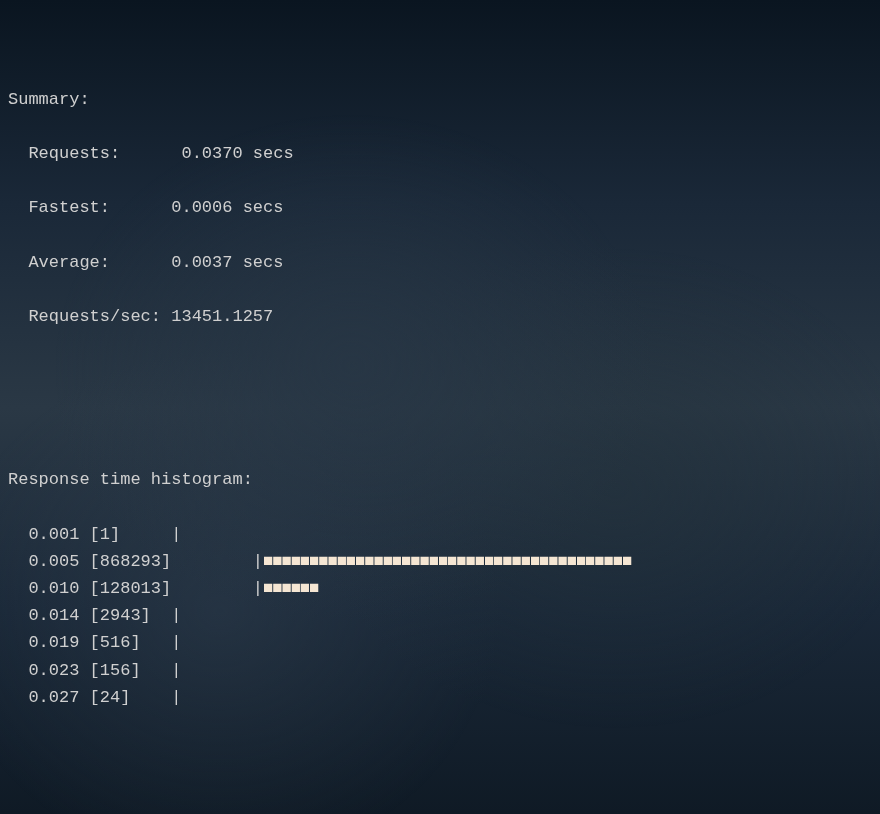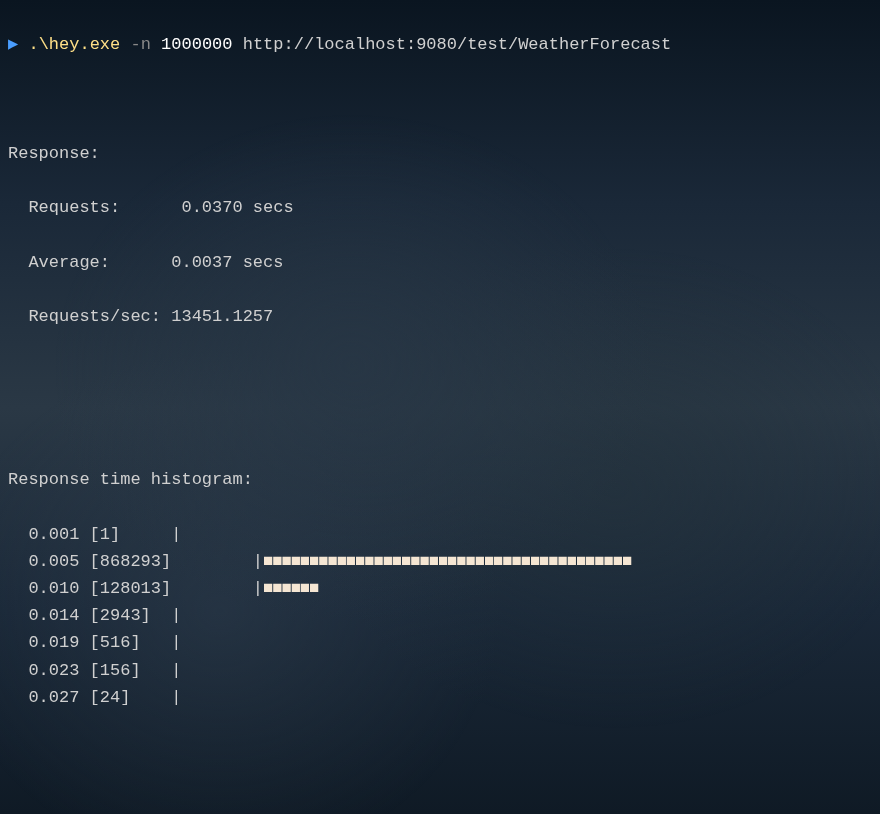--- a/index.html
+++ b/index.html
@@ -56,24 +56,24 @@
     }
     .histogram-bar {
       color: #f5e6d3;
       letter-spacing: -1px;
     }
   </style>
 </head>
 <body>
 
 <div class="terminal">
-<span class="line"><span class="prompt-arrow">▶</span> <span class="exe-name">.\hey.exe</span> <span class="flag">-n</span> <span class="white-text">1000000</span> <span class="gray-text">http://localhost:9080/test/WeatherForecast</span></span>
 <span class="line"></span>
-<span class="line gray-text">Response:</span>
+<span class="line gray-text">Summary:</span>
 <span class="line gray-text"><span>  Requests:      </span><span>0.0370 secs</span></span>
+<span class="line gray-text"><span>  Fastest:      </span><span>0.0006 secs</span></span>
 <span class="line gray-text"><span>  Average:      </span><span>0.0037 secs</span></span>
 <span class="line gray-text"><span>  Requests/sec: </span><span>13451.1257</span></span>
 <span class="line"></span>
 <span class="line"></span>
 <span class="line gray-text">Response time histogram:</span>
 <div id="histogram-rows"><span class="line gray-text"><span>  0.001 [1]     </span><span>|</span><span class="histogram-bar"></span></span><span class="line gray-text"><span>  0.005 [868293]</span><span>	|</span><span class="histogram-bar">■■■■■■■■■■■■■■■■■■■■■■■■■■■■■■■■■■■■■■■■</span></span><span class="line gray-text"><span>  0.010 [128013]</span><span>	|</span><span class="histogram-bar">■■■■■■</span></span><span class="line gray-text"><span>  0.014 [2943]  </span><span>|</span><span class="histogram-bar"></span></span><span class="line gray-text"><span>  0.019 [516]   </span><span>|</span><span class="histogram-bar"></span></span><span class="line gray-text"><span>  0.023 [156]   </span><span>|</span><span class="histogram-bar"></span></span><span class="line gray-text"><span>  0.027 [24]    </span><span>|</span><span class="histogram-bar"></span></span></div>
 
 
 
 

